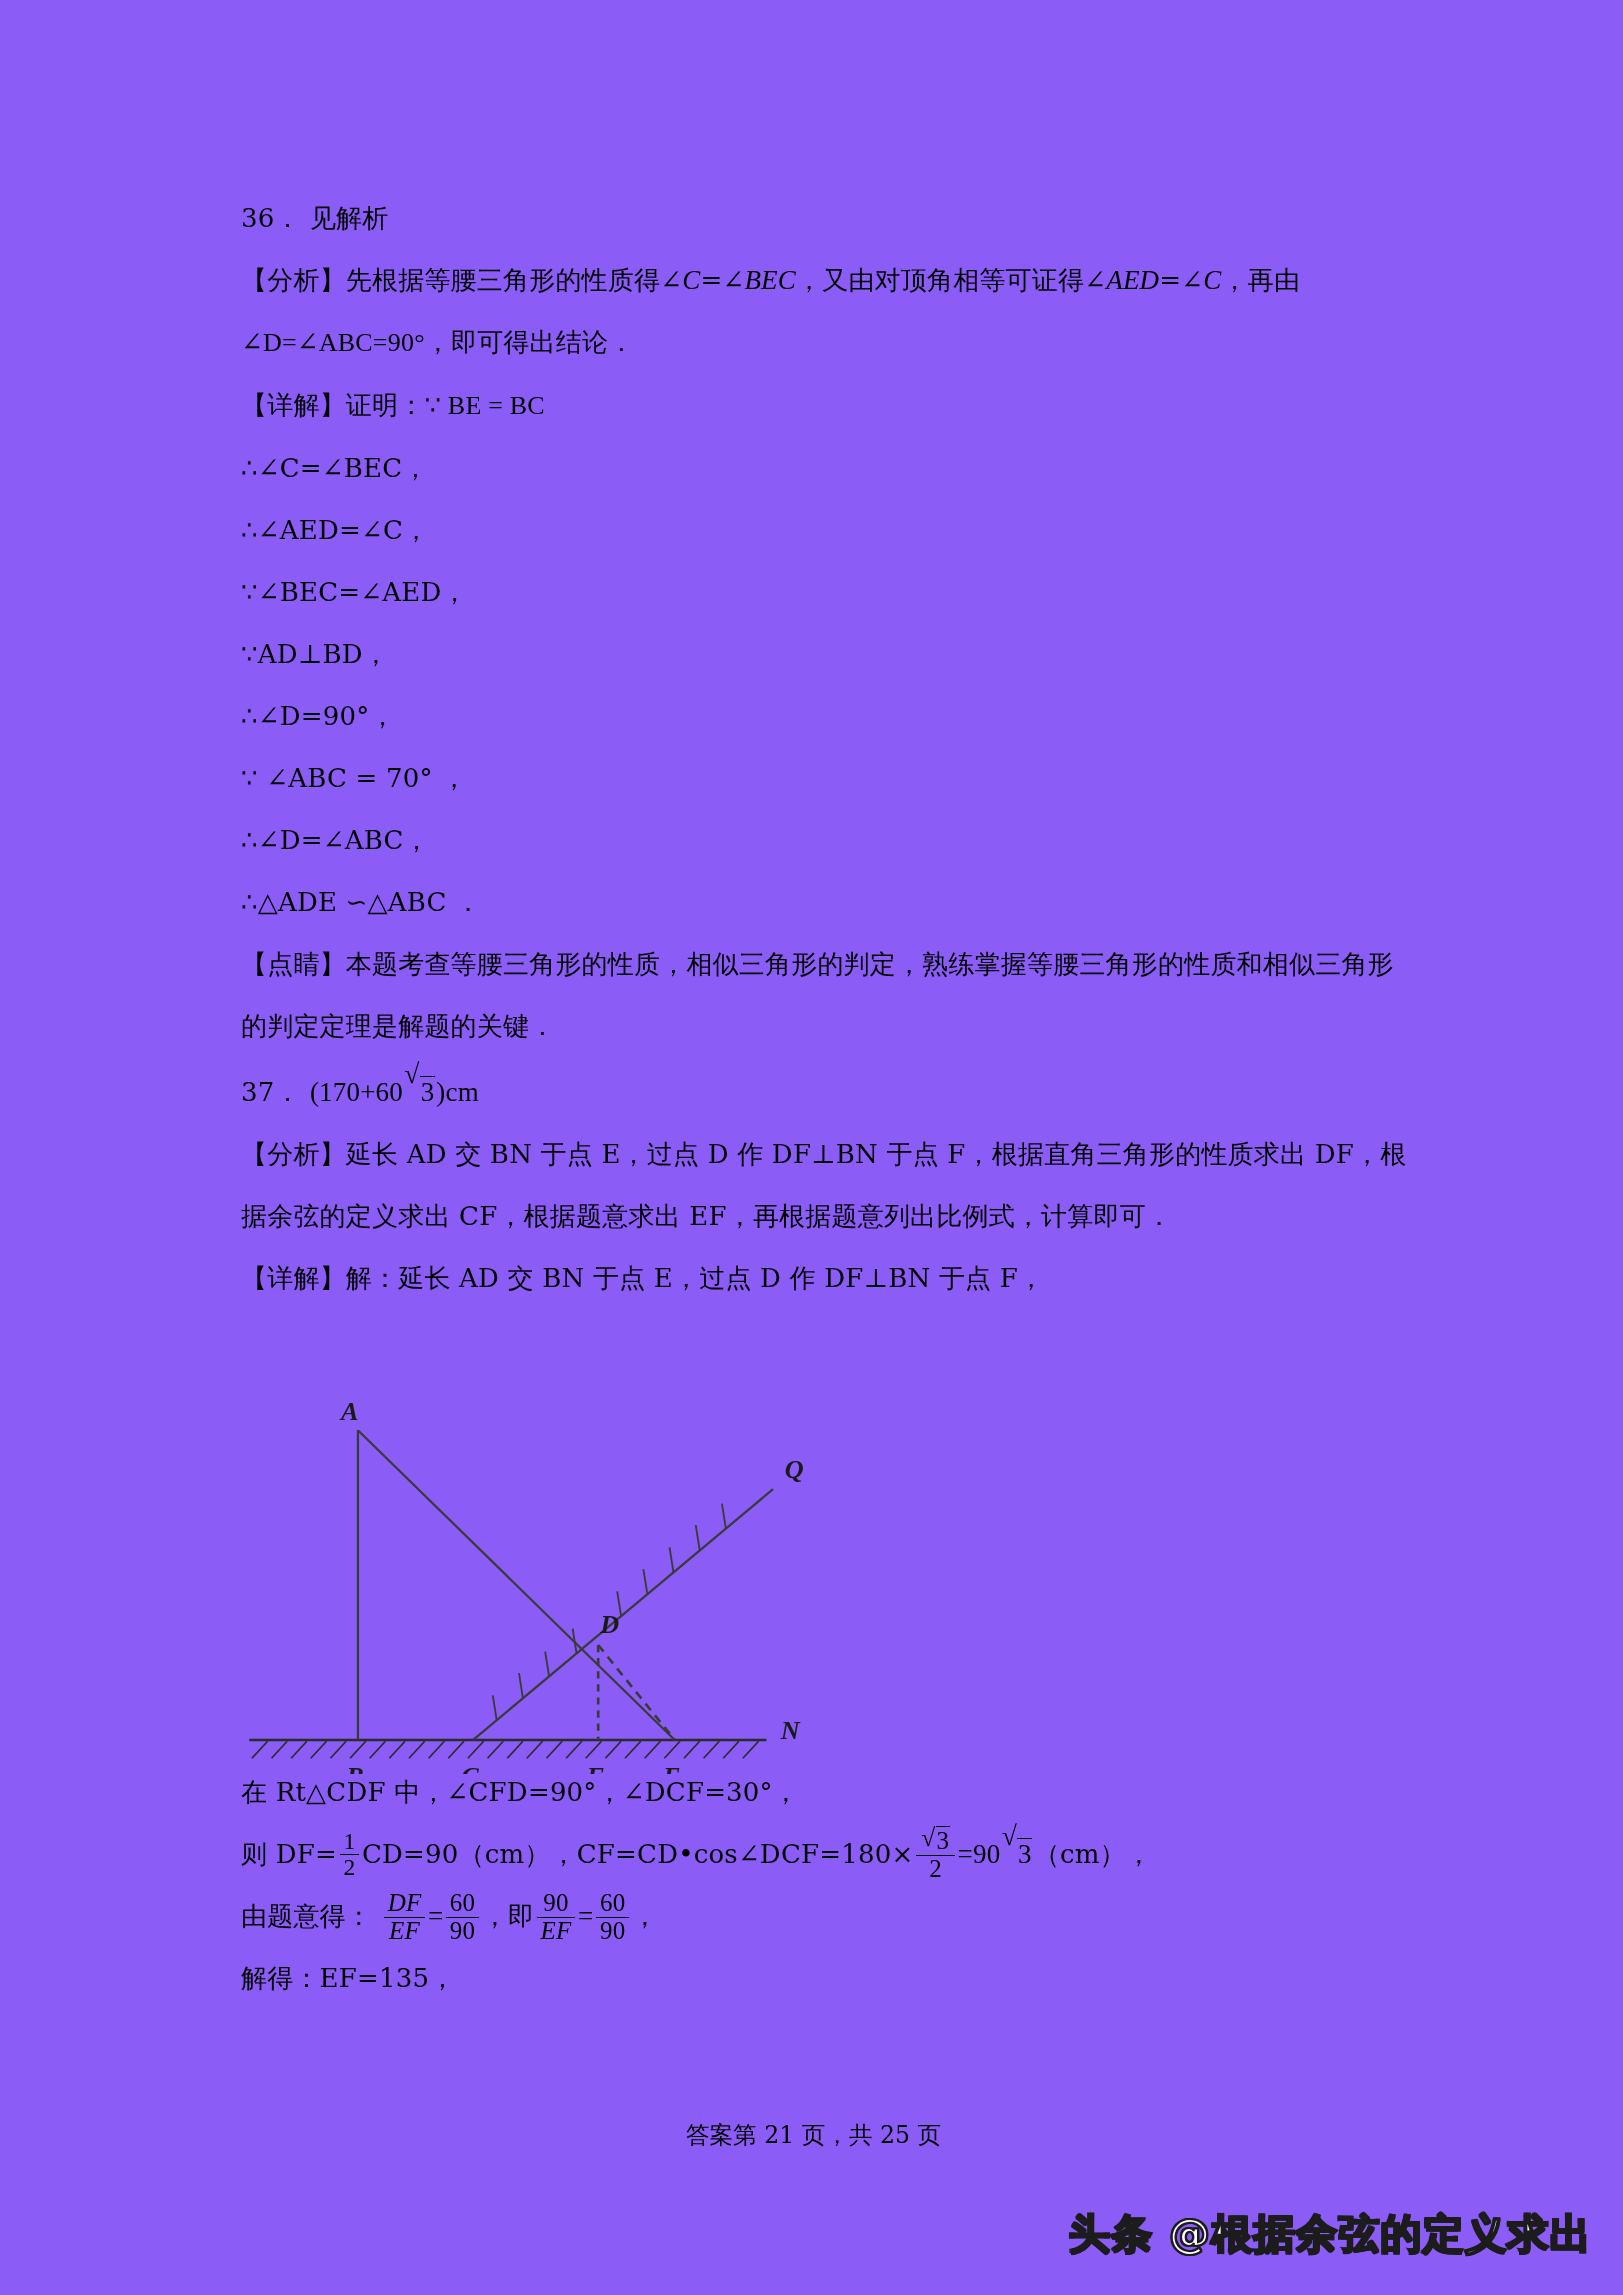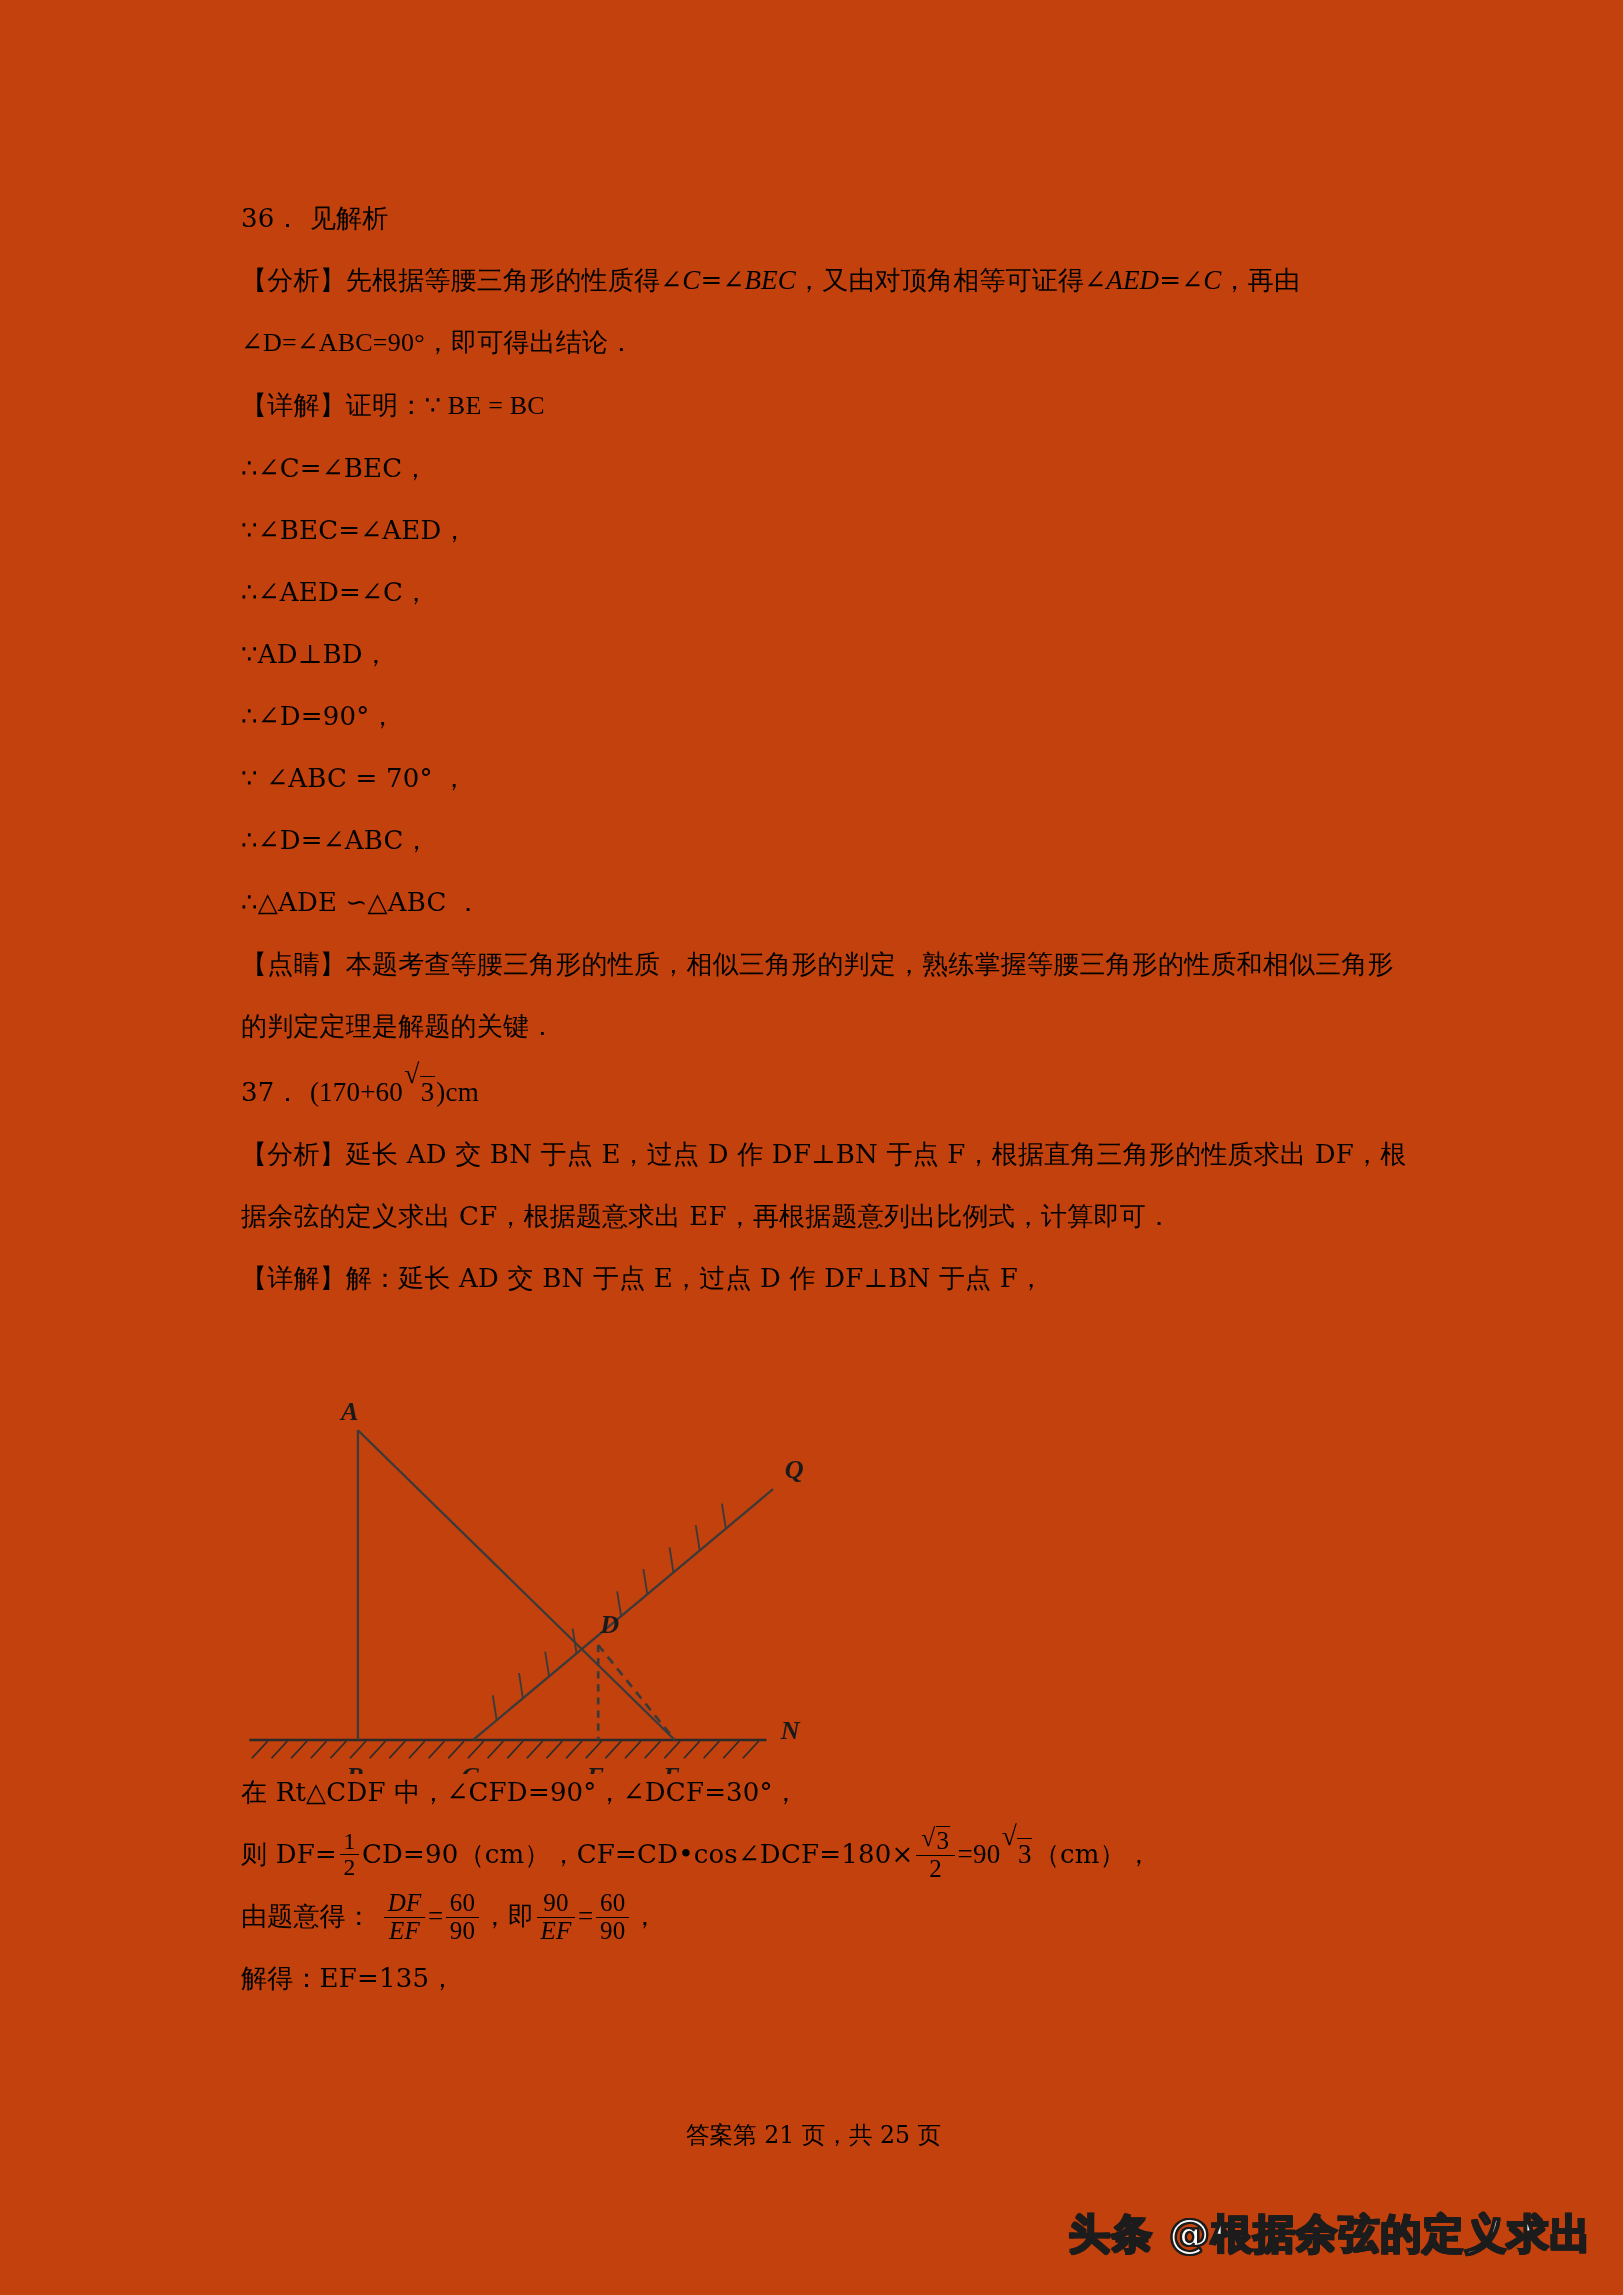--- a/index.html
+++ b/index.html
@@ -8,21 +8,21 @@
     background: #ffffff;
   }
   body {
     font-family: "Liberation Serif", "DejaVu Serif", serif;
     color: #000000;
   }
   #page {
     position: relative;
     width: 1623px;
     height: 2295px;
-    background: #c2410c;
+    background: #8b5cf6;
     overflow: hidden;
   }
   .content {
     position: absolute;
     left: 241px;
     top: 187px;
     width: 1178px;
   }
   .line {
     font-size: 27px;
@@ -149,24 +149,24 @@
     </div>
 
     <div class="line">
       <span class="cn">【详解】</span><span class="cn">证明：</span><span class="cn mi" style="font-style:normal">∵ BE = BC</span>
     </div>
 
     <div class="line">
       <span class="cn" style="font-style:normal">∴∠C=∠BEC，</span>
     </div>
     <div class="line">
+      <span class="cn" style="font-style:normal">∴∠AED=∠C，</span>
+    </div>
+    <div class="line">
       <span class="cn" style="font-style:normal">∵∠BEC=∠AED，</span>
-    </div>
-    <div class="line">
-      <span class="cn" style="font-style:normal">∴∠AED=∠C，</span>
     </div>
     <div class="line">
       <span class="cn" style="font-style:normal">∵AD⊥BD，</span>
     </div>
     <div class="line">
       <span class="cn" style="font-style:normal">∴∠D=90°，</span>
     </div>
     <div class="line">
       <span class="cn" style="font-style:normal">∵ ∠ABC = 70° ，</span>
     </div>

